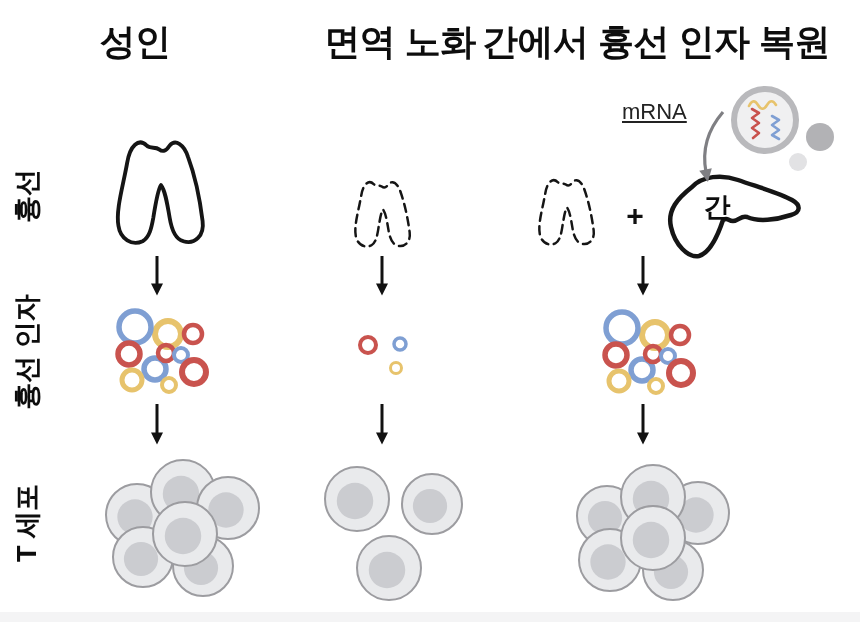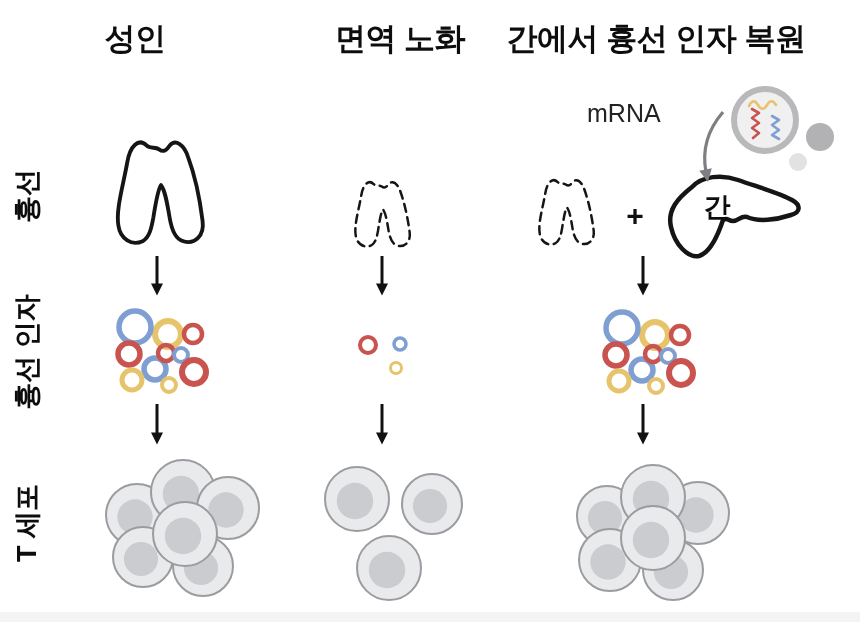--- a/index.html
+++ b/index.html
@@ -2,28 +2,28 @@
 <html><head>
 <meta charset="utf-8">
 <style>
   html,body{margin:0;padding:0;background:#ffffff;}
   body{
     width:860px;height:622px;position:relative;overflow:hidden;
     font-family:"Liberation Sans","DejaVu Sans",sans-serif;color:#111;
   }
   .col-header{
     position:absolute;top:18px;transform:translateX(-50%);
-    font-size:31px;font-weight:700;letter-spacing:-0.5px;white-space:nowrap;color:#0d0d0d;
+    font-size:36px;font-weight:700;letter-spacing:-0.5px;white-space:nowrap;color:#0d0d0d;
   }
   .row-label{
     position:absolute;transform:translate(-50%,-50%) rotate(-90deg);
     font-size:27px;font-weight:700;white-space:nowrap;color:#0d0d0d;
   }
   .mrna-label{
-    position:absolute;left:587px;top:99px;font-size:25px;font-weight:400;color:#232323;
+    position:absolute;left:622px;top:99px;font-size:22px;font-weight:400;color:#232323;text-decoration:underline;
   }
   .liver-label{
     position:absolute;left:717px;top:207px;transform:translate(-50%,-50%);
     font-size:27px;font-weight:700;color:#0d0d0d;
   }
   .plus-sign{
     position:absolute;left:635px;top:216px;transform:translate(-50%,-50%);
     font-size:30px;font-weight:600;color:#111;
   }
   .bottom-band{

